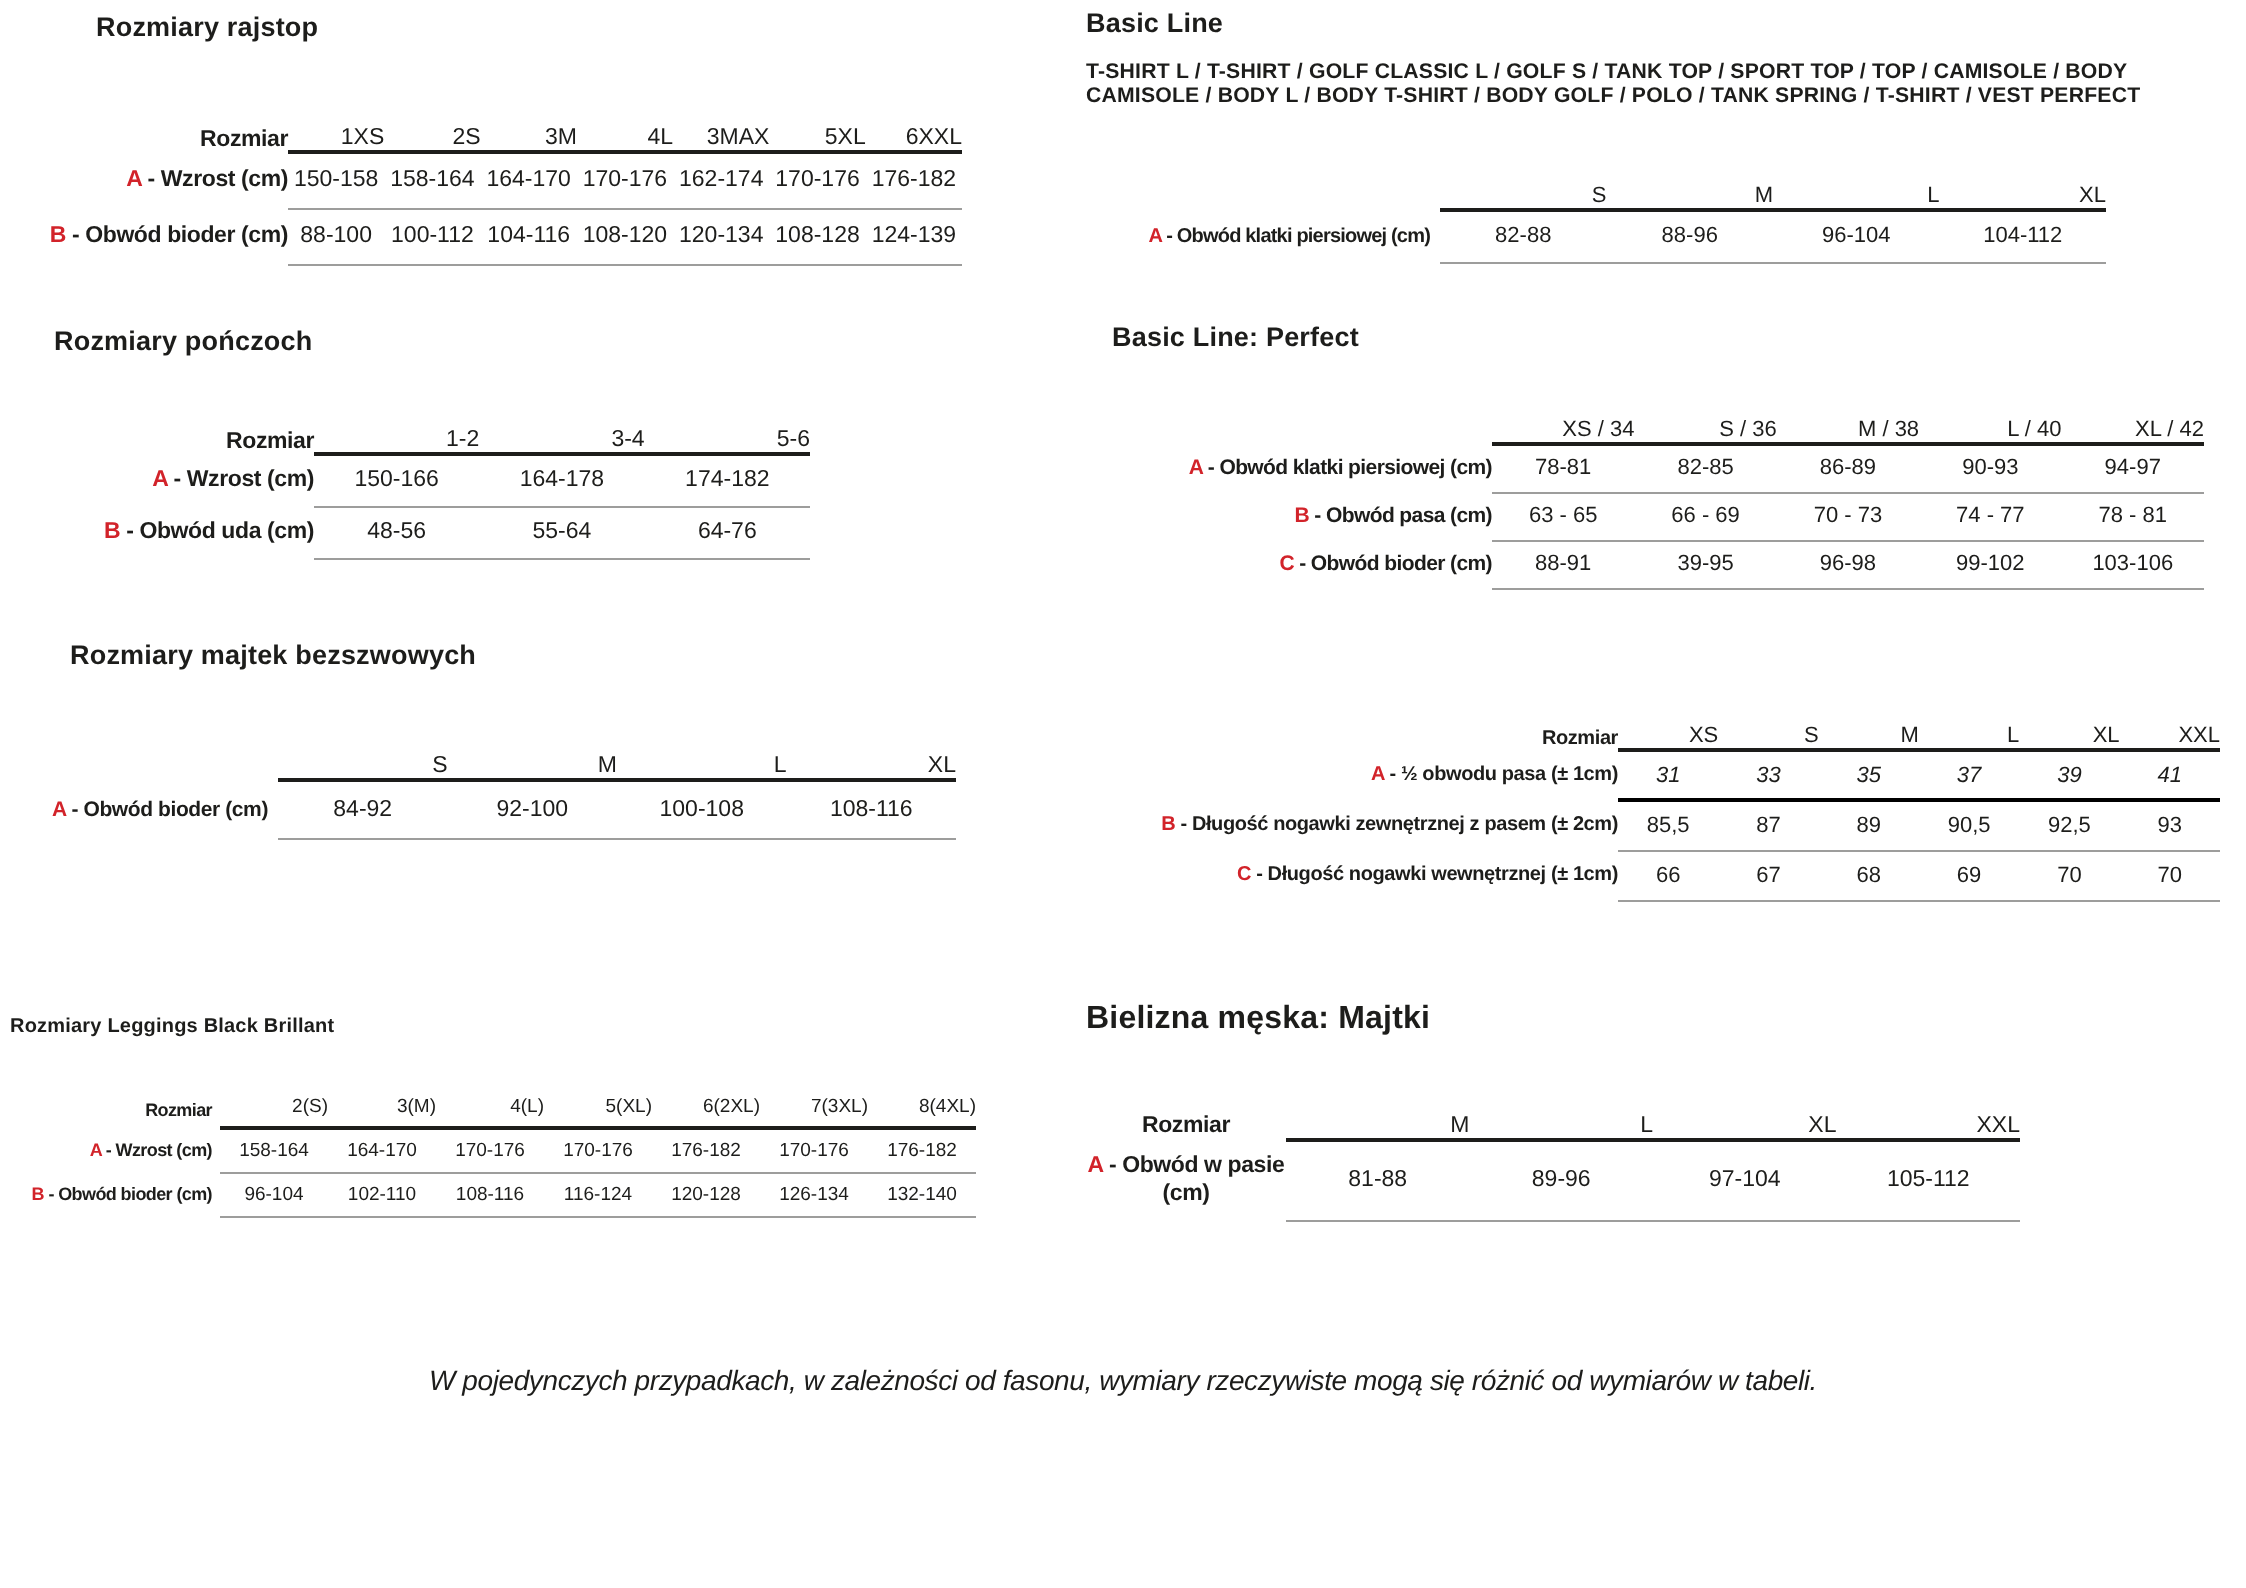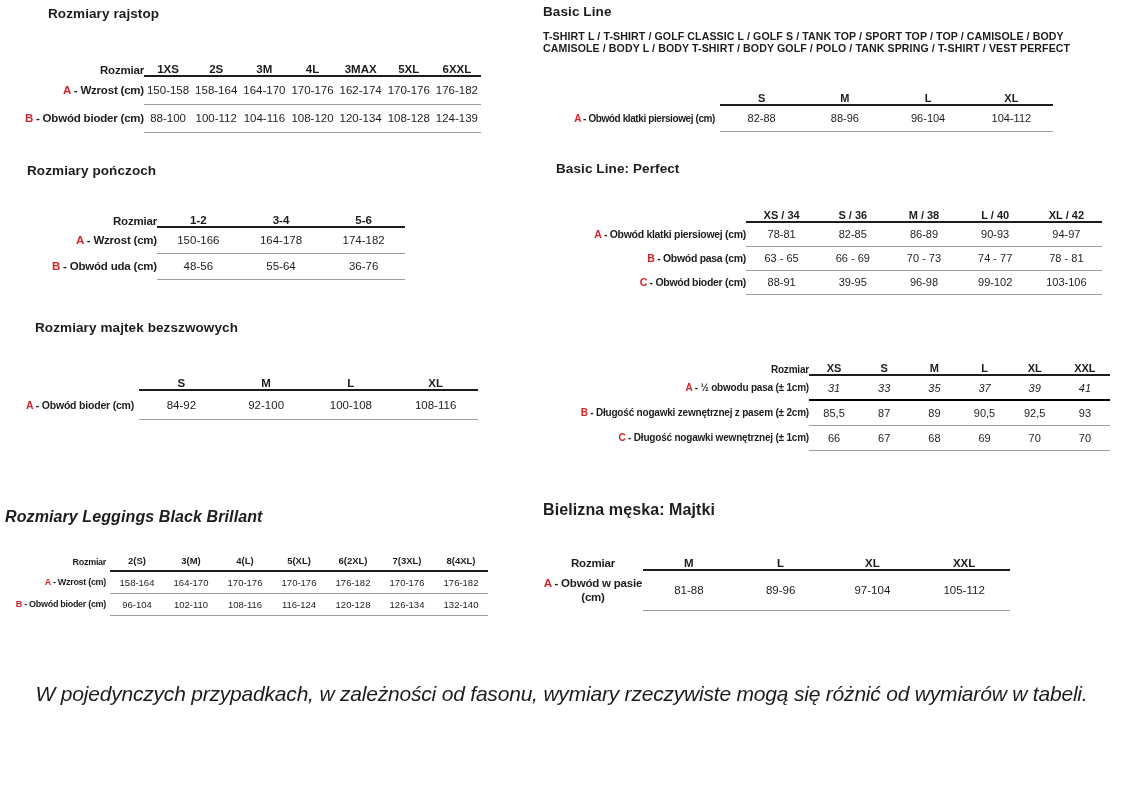--- a/index.html
+++ b/index.html
@@ -17,21 +17,21 @@
     white-space:pre-line;margin-top:11px;color:#1d1d1b;
   }
   table.tbl{border-collapse:collapse;table-layout:fixed;}
   table.tbl th,table.tbl td{padding:0;}
   th.lbl,td.lbl{
     text-align:right;padding-right:8px;font-weight:700;white-space:nowrap;
     vertical-align:middle;letter-spacing:-.2px;
   }
   th.lbl{vertical-align:bottom;padding-bottom:6px;}
   th.col{
-    font-weight:700;text-align:center;vertical-align:bottom;padding-bottom:6px;
+    font-weight:400;text-align:right;vertical-align:bottom;padding-bottom:6px;
     border-bottom:2.5px solid #1d1d1b;
   }
   td.val{
     text-align:center;vertical-align:middle;border-bottom:1px solid #9d9d9c;
     font-weight:400;
   }
   .ltr{color:#d2232a;font-weight:700;}
 
   
   #s1{left:8px;top:6px;width:473px;}   #s1 h3{margin-left:40px;}
@@ -42,21 +42,21 @@
   #s2{left:8px;top:163px;width:397px;} #s2 h3{margin-left:19px;}
   #t2{width:397px;margin-top:26px;font-size:11.5px;}
   #t2 .lbl{width:149px;}
   #t2 thead tr{height:23px;} #t2 tbody tr{height:26px;}
 
   #s3{left:8px;top:320px;width:470px;} #s3 h3{margin-left:3px;padding-left:24px;}
   #t3{width:470px;margin-top:30px;font-size:11.5px;}
   #t3 .lbl{width:126px;font-size:10.5px;padding-right:5px;}
   #t3 thead tr{height:25px;} #t3 tbody tr{height:29px;}
 
-  #s4{left:5px;top:508px;width:483px;} #s4 h3{font-size:16px;font-style:italic;}
+  #s4{left:5px;top:508px;width:483px;} #s4 h3{font-size:10px;}
   #t4{width:483px;margin-top:24px;font-size:9.5px;}
   #t4 .lbl{width:101px;font-size:9px;letter-spacing:-.3px;padding-right:4px;}
   #t4 thead tr{height:21px;} #t4 tbody tr{height:22px;}
   #t4 th.col{border-bottom-width:2px;padding-bottom:4px;}
   #t4 th.lbl{padding-bottom:4px;}
 
   #s5{left:543px;top:4px;width:567px;}
   #t5{width:510px;margin-top:28px;font-size:11px;}
   #t5 .lbl{width:172px;font-size:10px;letter-spacing:-.4px;padding-right:5px;}
   #t5 thead tr{height:23px;} #t5 tbody tr{height:26px;}
@@ -72,21 +72,21 @@
   #t7 thead tr{height:22px;} #t7 tbody tr{height:25px;}
   #t7 tbody tr:first-child td.val{border-bottom:2px solid #000000;font-style:italic;}
 
   #s8{left:543px;top:501px;width:467px;} #s8 h3{font-size:16px;}
   #t8{width:467px;margin-top:29px;font-size:11.5px;}
   #t8 .lbl{width:100px;white-space:normal;text-align:center;line-height:14px;}
   #t8 thead tr{height:22px;} #t8 tbody tr{height:40px;}
 
   .footer-note{
     position:absolute;left:0;top:682px;width:1123px;margin:0;
-    text-align:center;font-style:italic;font-size:21px;color:#1d1d1b;
+    text-align:center;font-style:italic;font-size:14px;color:#1d1d1b;
     letter-spacing:-.2px;
   }
 </style>
 </head>
 <body>
 
 <section class="tbl-block" id="s1">
   <h3>Rozmiary rajstop</h3>
   <table class="tbl" id="t1">
       <thead>
@@ -141,21 +141,21 @@
         <tr>
           <td class="lbl"><span class="ltr">A</span> - Wzrost (cm)</td>
           <td class="val">150-166</td>
           <td class="val">164-178</td>
           <td class="val">174-182</td>
         </tr>
         <tr>
           <td class="lbl"><span class="ltr">B</span> - Obwód uda (cm)</td>
           <td class="val">48-56</td>
           <td class="val">55-64</td>
-          <td class="val">36-76</td>
+          <td class="val">64-76</td>
         </tr>
       </tbody>
     </table>
 </section>
 
 <section class="tbl-block" id="s3">
   <h3>Rozmiary majtek bezszwowych</h3>
   <table class="tbl" id="t3">
       <thead>
         <tr>

